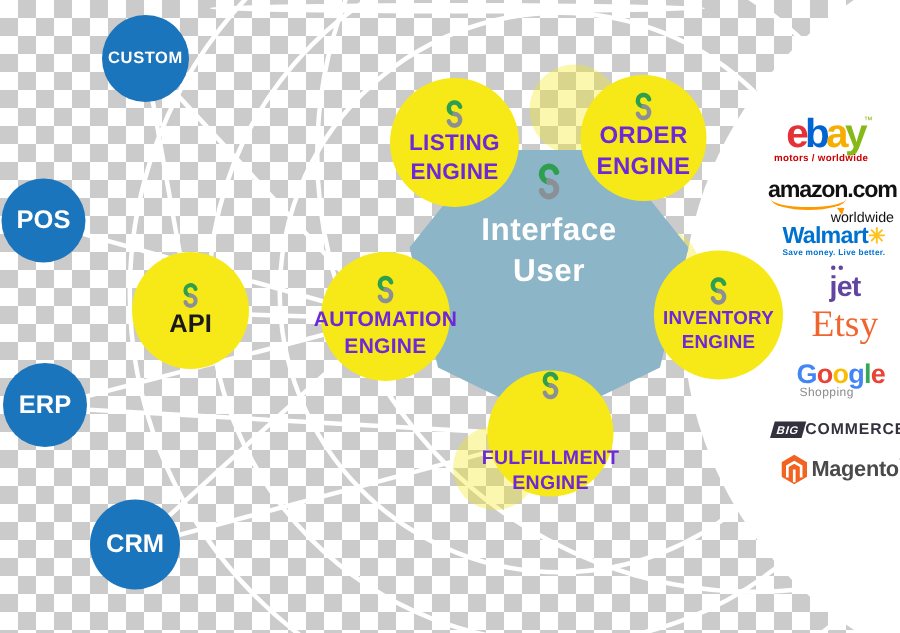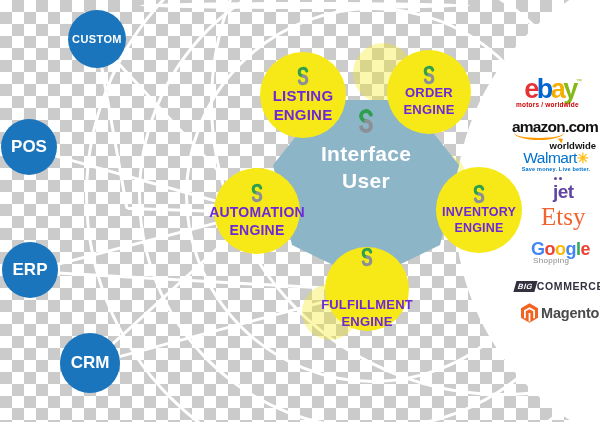--- a/index.html
+++ b/index.html
@@ -32,43 +32,43 @@
   
   .circle{border-radius:50%;display:flex;flex-direction:column;align-items:center;justify-content:center;text-align:center;z-index:5;box-sizing:border-box;}
   .blue{background:#1b75bc;color:#fff;font-weight:bold;}
   .yellow{background:#f7e917;color:#6d28d9;font-weight:bold;}
   #c-custom{left:68px;top:10px;width:58px;height:58px;font-size:11px;letter-spacing:.4px;}
   #c-pos{left:1px;top:119px;width:56px;height:56px;font-size:17px;}
   #c-erp{left:2px;top:242px;width:56px;height:56px;font-size:17px;}
   #c-crm{left:60px;top:333px;width:60px;height:60px;font-size:17px;}
   #c-api{left:88px;top:168px;width:78px;height:78px;font-size:17px;color:#1a1a1a;}
   #c-listing{left:260px;top:52px;width:86px;height:86px;font-size:15px;}
-  #c-order{left:387px;top:50px;width:84px;height:84px;font-size:13px;}
+  #c-order{left:387px;top:50px;width:84px;height:84px;font-size:16px;}
   #c-automation{left:214px;top:168px;width:86px;height:86px;font-size:14px;}
   #c-inventory{left:436px;top:167px;width:86px;height:86px;font-size:12.5px;}
   #c-fulfillment{left:325px;top:247px;width:84px;height:84px;font-size:13px;justify-content:space-between;}
   .eng-label{line-height:1.3;letter-spacing:.2px;}
   .smark{display:block;}
   .smark .s-top{stroke:#2e9e4f;}
   .smark .s-bot{stroke:#8a9095;}
   .smark-white path{stroke:#fff;}
   .smark path{fill:none;stroke-width:3.6;stroke-linecap:round;}
   
   .logo{z-index:5;line-height:1;}
   #l-ebay{left:513px;top:78px;width:80px;text-align:center;}
   .ebay-word{font-size:27px;font-weight:bold;letter-spacing:-2.5px;line-height:.85;}
   .ebay-tm{font-size:6px;color:#86b817;vertical-align:top;}
   .ebay-sub{display:block;text-align:left;margin:1px 0 0 3px;color:#c00;font-size:6.5px;font-weight:bold;letter-spacing:.2px;}
   #l-amazon{left:512px;top:119px;width:84px;}
   .amz-word{font-size:15.5px;font-weight:bold;letter-spacing:-.8px;color:#111;}
   .am-smile{display:block;width:50px;height:6px;margin:-3px 0 0 2px;border-bottom:2.5px solid #f90;border-radius:0 0 55% 55%/0 0 100% 100%;position:relative;}
   .am-smile:after{content:"";position:absolute;right:-2px;bottom:-4px;border:3px solid transparent;border-left:4px solid #f90;transform:rotate(-35deg);}
-  .amz-sub{display:block;text-align:right;font-size:9.5px;font-weight:bold;color:#111;margin-top:1px;}
+  .amz-sub{display:block;text-align:right;font-size:9.5px;font-weight:normal;color:#111;margin-top:1px;}
   #l-walmart{left:518px;top:150px;width:76px;text-align:center;}
-  .wm-word{color:#0071ce;font-weight:normal;font-size:15.5px;letter-spacing:-.5px;}
+  .wm-word{color:#0071ce;font-weight:bold;font-size:15.5px;letter-spacing:-.5px;}
   .wm-spark{color:#ffc220;font-size:14px;font-weight:bold;}
   .wm-tag{display:block;color:#0071ce;font-size:5.5px;font-weight:bold;margin-top:1px;letter-spacing:.2px;}
   #l-jet{left:553px;top:182px;}
   .jet-word{color:#6245a0;font-weight:800;font-size:19px;letter-spacing:-.5px;position:relative;}
   .jet-dots{position:absolute;left:1px;top:-4px;width:3px;height:3px;border-radius:50%;background:#6245a0;box-shadow:5px 0 0 #6245a0;}
   #l-etsy{left:541px;top:204px;}
   .etsy-word{font-family:"Liberation Serif",serif;color:#f1642e;font-size:25px;}
   #l-google{left:531px;top:240px;}
   .goog-word{font-size:18px;font-weight:bold;letter-spacing:-.5px;}
   .goog-sub{display:block;color:#8a8a8a;font-size:8px;margin:-1px 0 0 2px;letter-spacing:.3px;}
@@ -122,20 +122,27 @@
   <div class="abs circle blue" id="c-pos">
     <span>POS</span>
   </div>
   <div class="abs circle blue" id="c-erp">
     <span>ERP</span>
   </div>
   <div class="abs circle blue" id="c-crm">
     <span>CRM</span>
   </div>
 
+  <div class="abs circle yellow" id="c-api">
+    <svg class="smark" width="18" height="18" viewBox="0 0 24 24">
+      <path class="s-top" d="M16.5 6.2 A4.6 4.6 0 1 0 12 12"></path>
+      <path class="s-bot" d="M7.5 17.8 A4.6 4.6 0 1 0 12 12"></path>
+    </svg>
+    <span>API</span>
+  </div>
 
   <div class="abs circle yellow" id="c-listing">
     <svg class="smark" width="20" height="20" viewBox="0 0 24 24">
       <path class="s-top" d="M16.5 6.2 A4.6 4.6 0 1 0 12 12"></path>
         <path class="s-bot" d="M7.5 17.8 A4.6 4.6 0 1 0 12 12"></path>
     </svg>
     <div class="eng-label">
       <div>LISTING</div>
       <div>ENGINE</div>
     </div>

